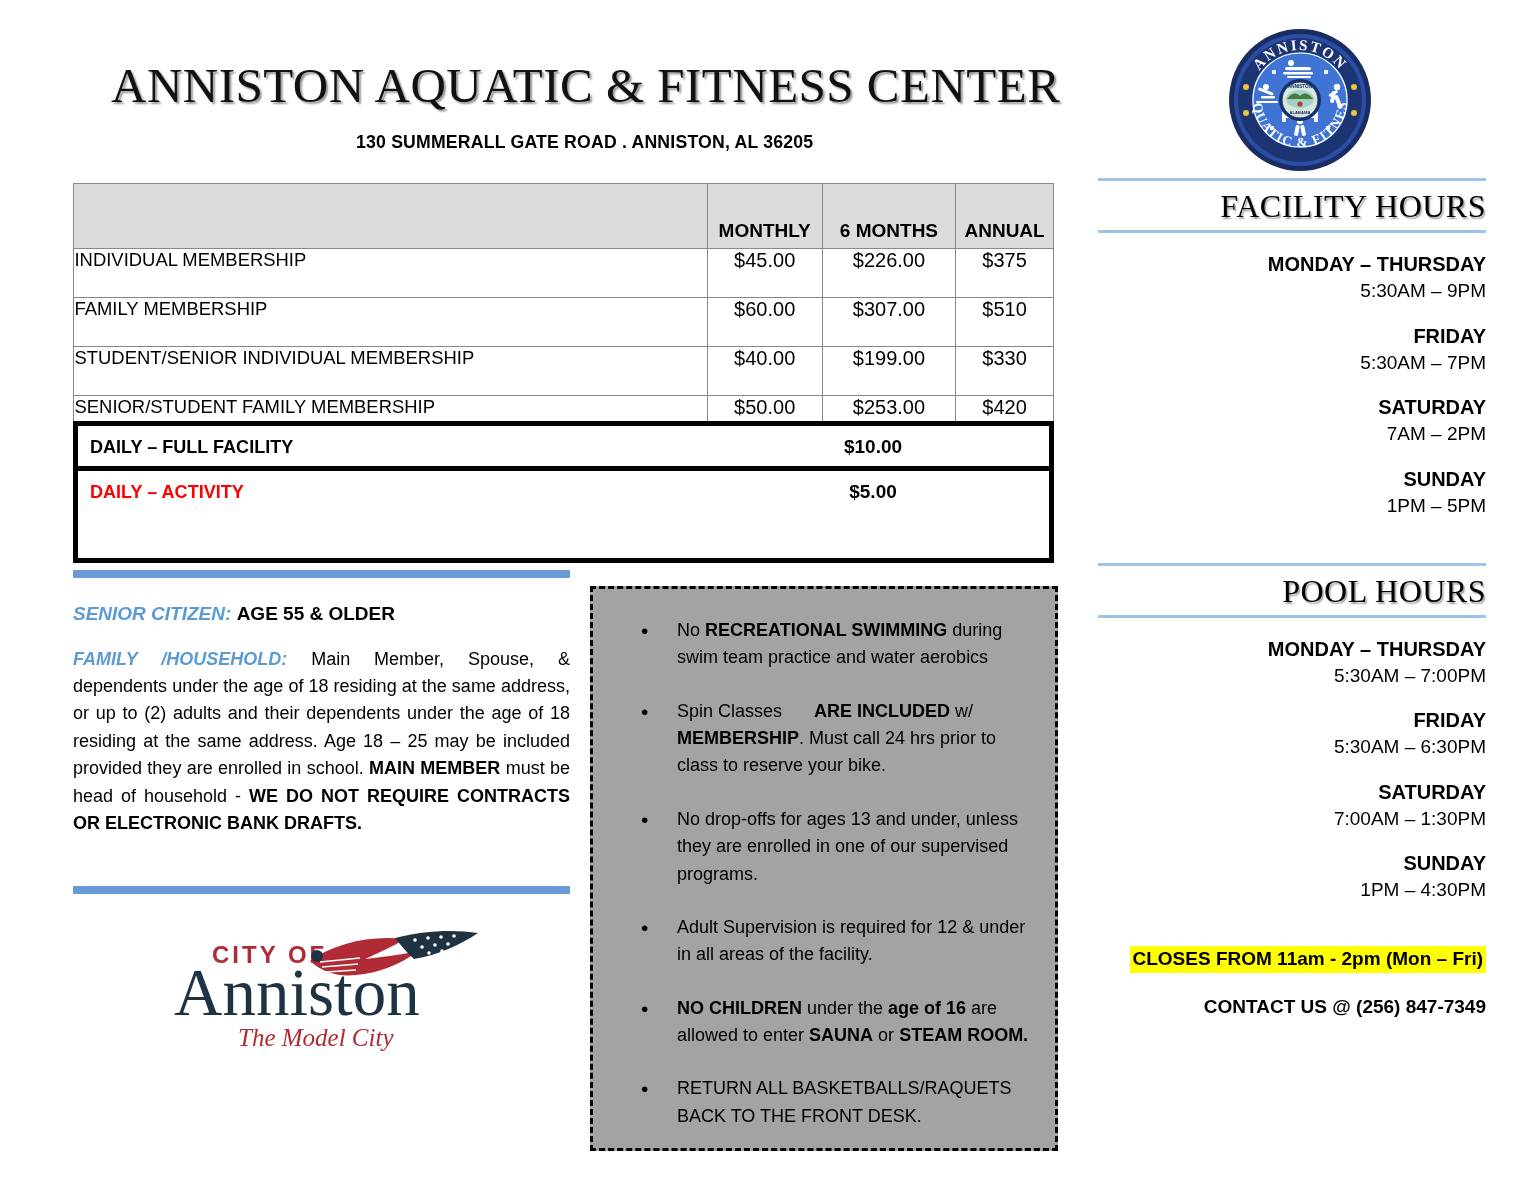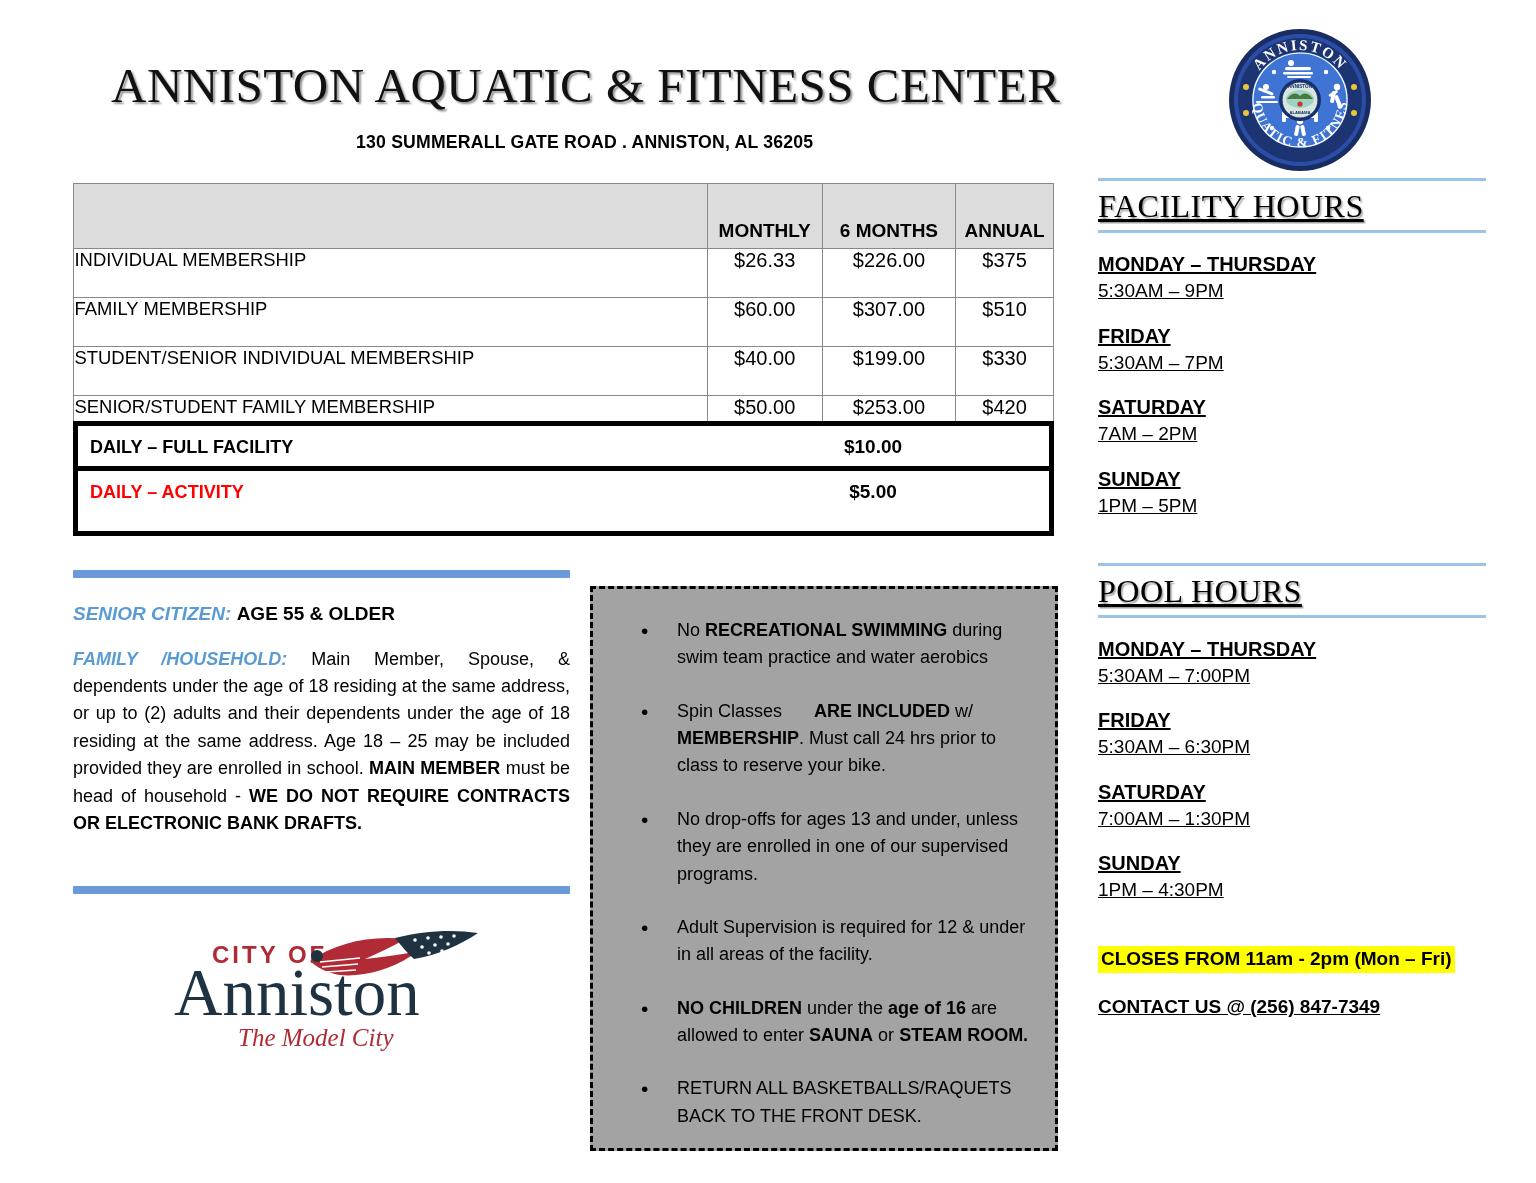--- a/index.html
+++ b/index.html
@@ -106,21 +106,21 @@
     padding-bottom: 5px;
     font-size: 20px;
   }
 
   
   #daily-box {
     position: absolute;
     left: 73px;
     top: 421px;
     width: 981px;
-    height: 115px;
+    height: 142px;
     border: 5px solid #000;
     box-sizing: border-box;
     background: #fff;
   }
   .daily-row {
     position: absolute;
     left: 0;
     width: 100%;
     height: 45px;
     box-sizing: border-box;
@@ -229,22 +229,21 @@
     font-size: 21px;
     line-height: 1.52;
   }
 
   
   #hours-col {
     position: absolute;
     left: 1098px;
     top: 178px;
     width: 388px;
-    text-align: left;
-    text-decoration: underline;
+    text-align: right;
   }
   .section-rule {
     width: 100%;
     height: 3px;
     background: #9DC3E6;
   }
   .section-head {
     font-family: "Liberation Serif", serif;
     font-size: 32px;
     font-weight: 400;
@@ -372,21 +371,21 @@
     <tr>
       <th class="hdr-blank"></th>
       <th>MONTHLY</th>
       <th>6 MONTHS</th>
       <th>ANNUAL</th>
     </tr>
   </thead>
   <tbody>
     <tr class="prow">
       <td class="name-cell">INDIVIDUAL MEMBERSHIP</td>
-      <td class="price-cell">$26.33</td>
+      <td class="price-cell">$45.00</td>
       <td class="price-cell">$226.00</td>
       <td class="price-cell">$375</td>
     </tr>
     <tr class="prow">
       <td class="name-cell">FAMILY MEMBERSHIP</td>
       <td class="price-cell">$60.00</td>
       <td class="price-cell">$307.00</td>
       <td class="price-cell">$510</td>
     </tr>
     <tr class="prow">

